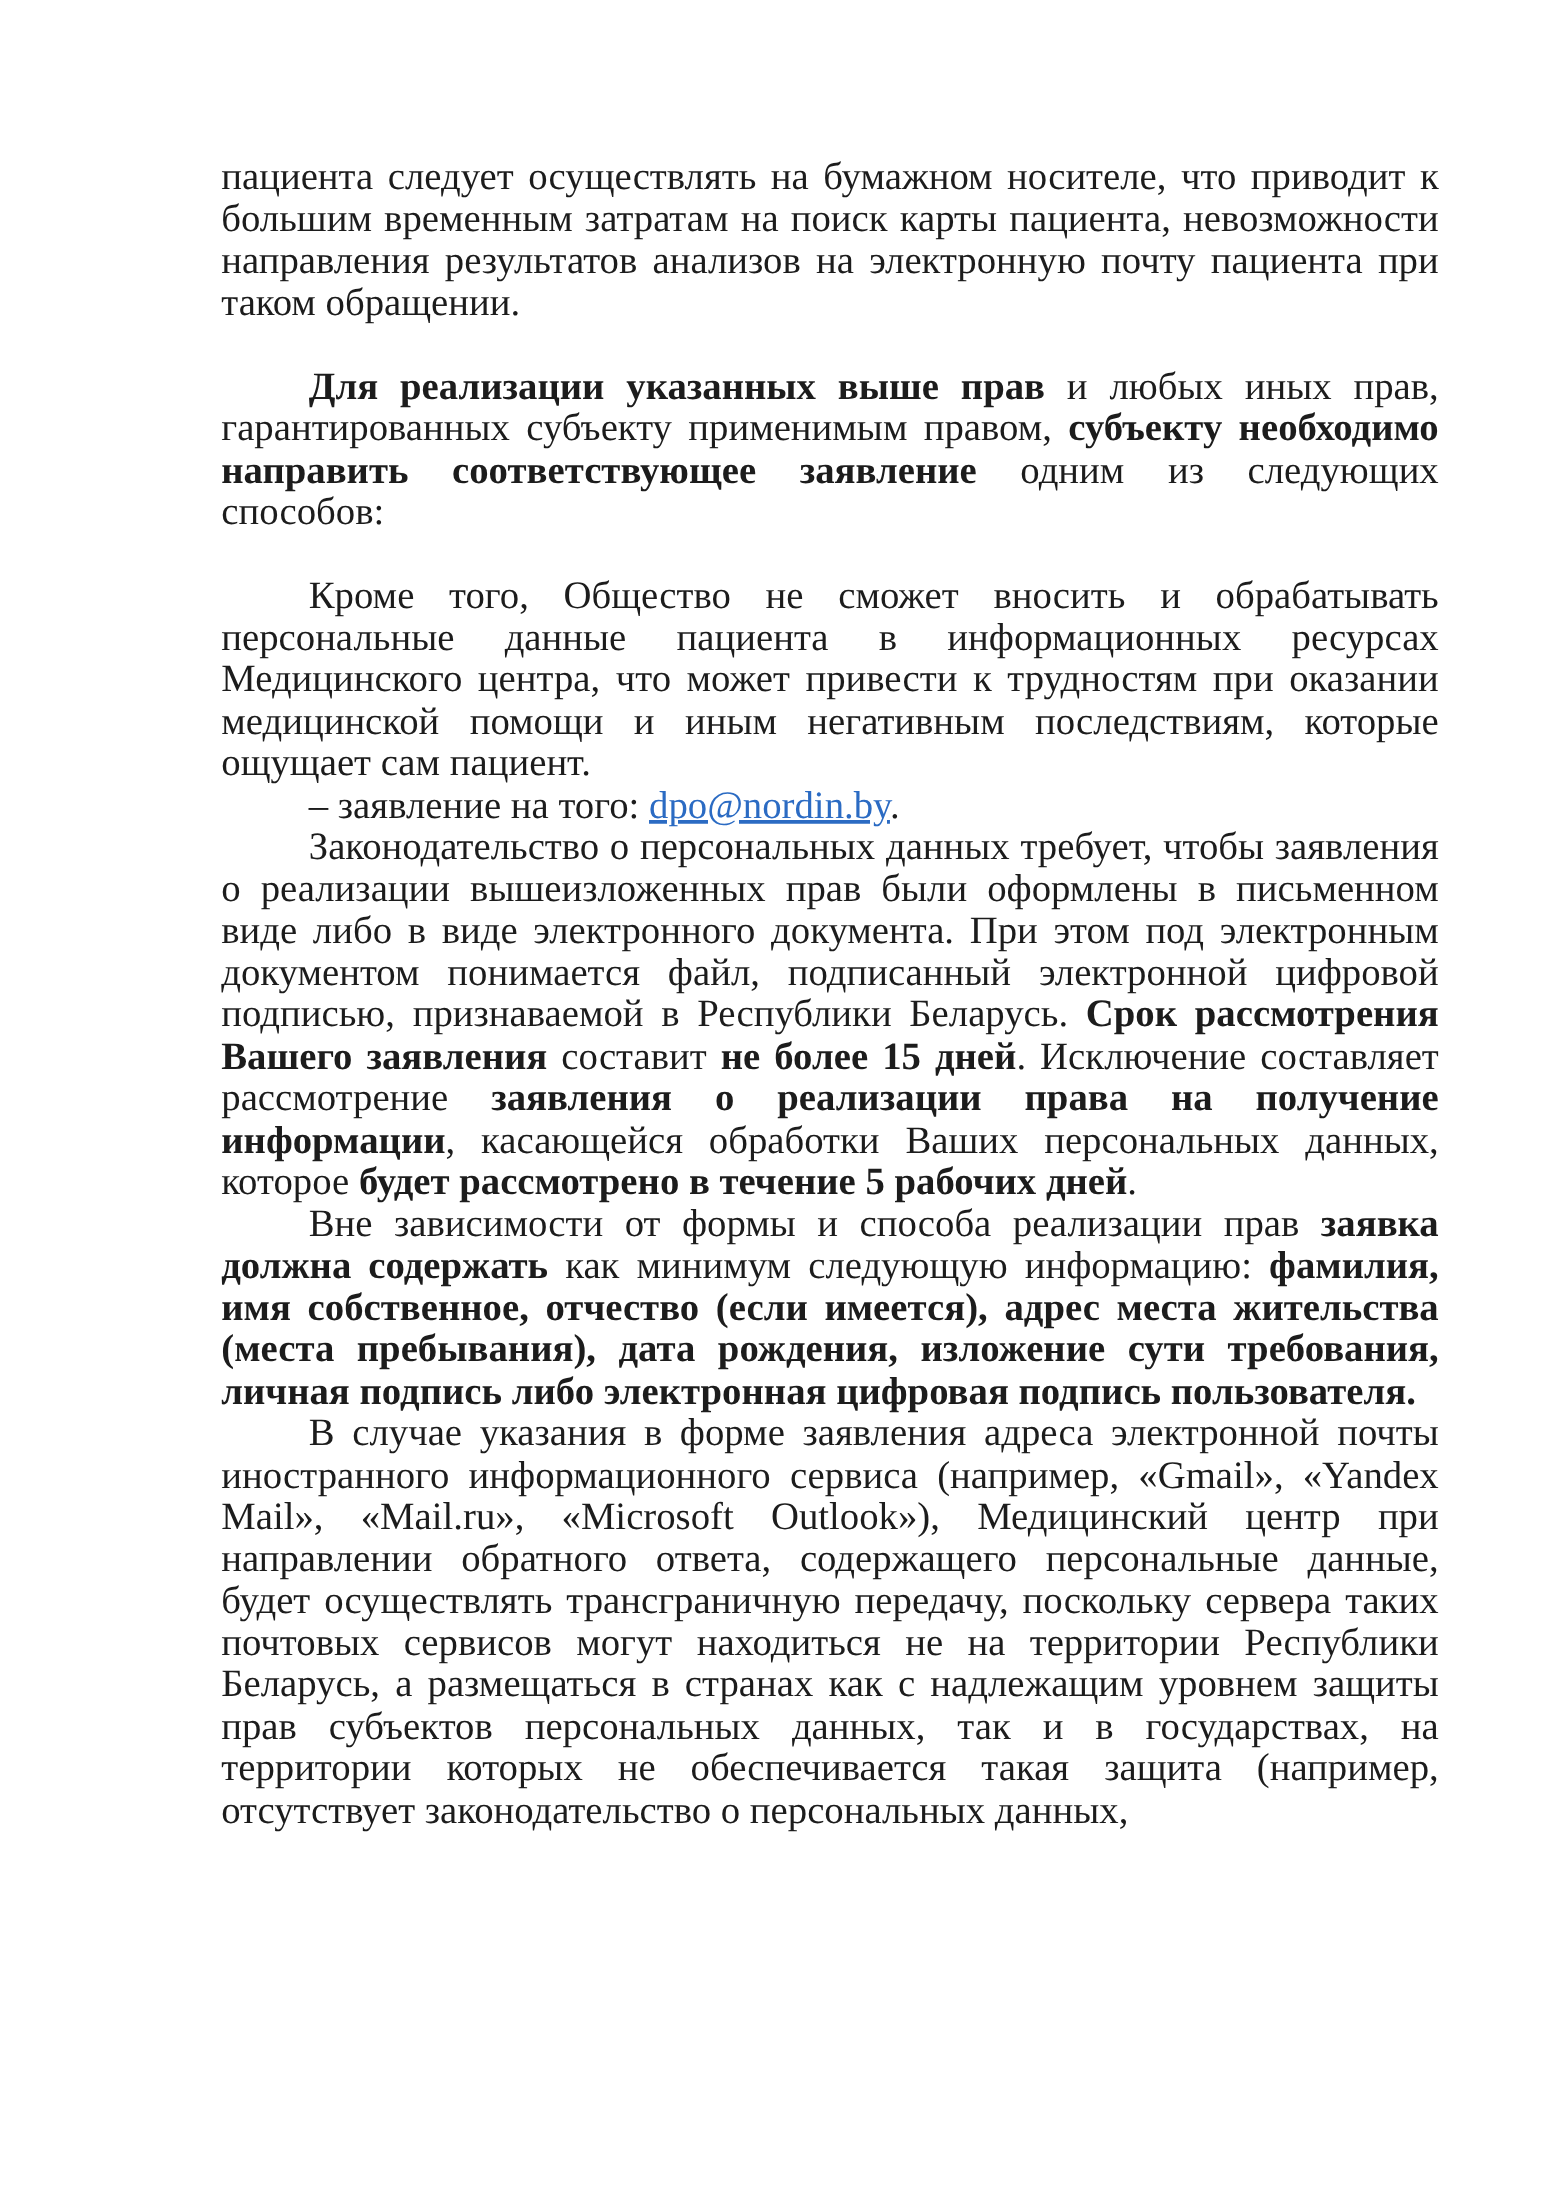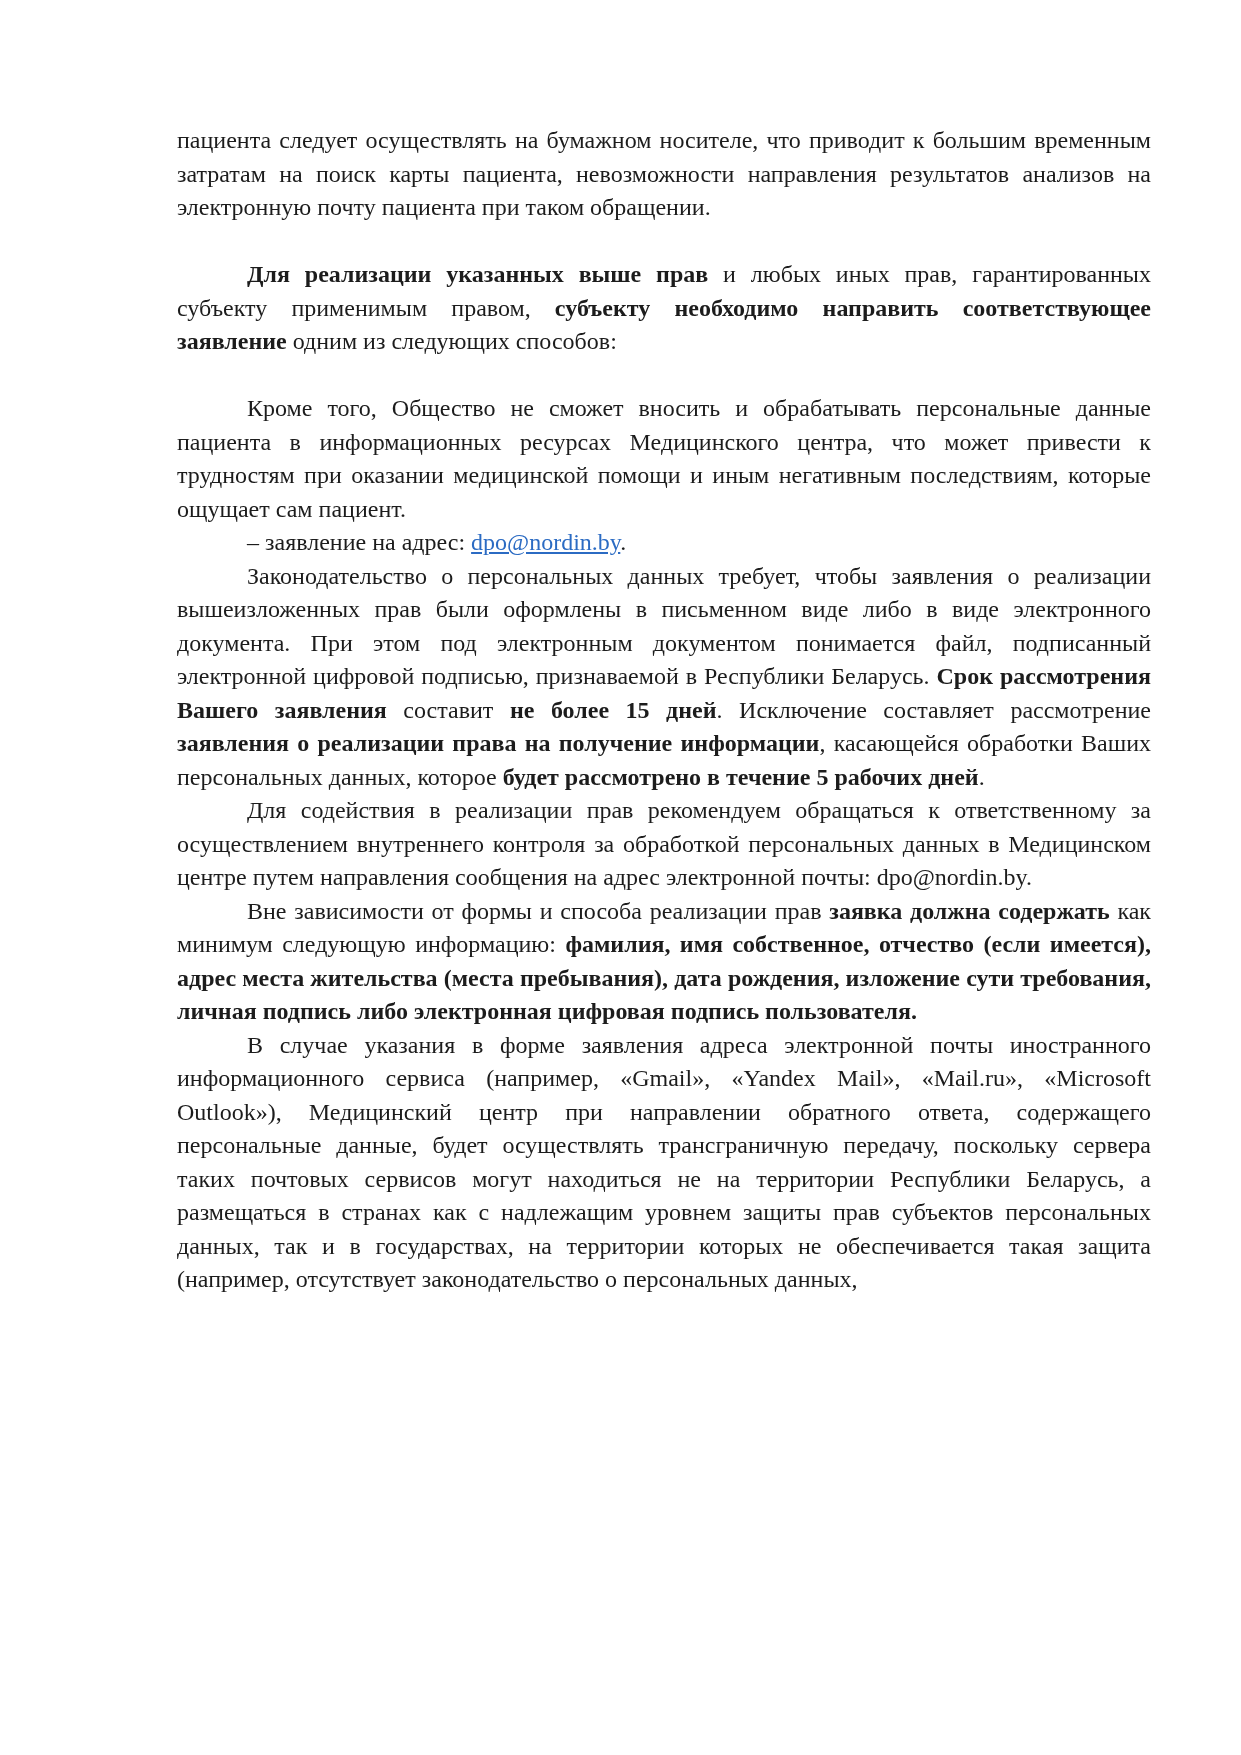--- a/index.html
+++ b/index.html
@@ -7,21 +7,21 @@
     padding: 0;
     background: #ffffff;
   }
   .page {
     position: relative;
     width: 1241px;
     height: 1755px;
     background: #ffffff;
     overflow: hidden;
     font-family: "Liberation Serif", "DejaVu Serif", serif;
-    font-size: 24px;
+    font-size: 31px;
     line-height: 33.5px;
     color: #1c1c1c;
   }
   .doc {
     position: absolute;
     left: 177px;
     top: 124px;
     width: 974px;
     text-align: justify;
     text-justify: inter-word;
@@ -45,19 +45,18 @@
   }
 </style>
 </head>
 <body>
 
 <div class="page">
   <div class="doc" style="color: rgb(28, 28, 28);">
       <p class="para"><span class="">пациента следует осуществлять на бумажном носителе, что приводит к большим временным затратам на поиск карты пациента, невозможности направления результатов анализов на электронную почту пациента при таком обращении.</span></p>
       <p class="para indent space-before"><span class="b">Для реализации указанных выше прав</span><span class=""> и любых иных прав, гарантированных субъекту применимым правом, </span><span class="b">субъекту необходимо направить соответствующее заявление</span><span class=""> одним из следующих способов:</span></p>
       <p class="para indent space-before"><span class="">Кроме того, Общество не сможет вносить и обрабатывать персональные данные пациента в информационных ресурсах Медицинского центра, что может привести к трудностям при оказании медицинской помощи и иным негативным последствиям, которые ощущает сам пациент.</span></p>
-      <p class="para indent"><span class="">– заявление на адрес: </span><a class="email-link" style="color: rgb(43, 107, 195);">dpo@nordin.by</a><span class="">.</span></p>
+      <p class="para indent"><span class="">– заявление на того: </span><a class="email-link" style="color: rgb(43, 107, 195);">dpo@nordin.by</a><span class="">.</span></p>
       <p class="para indent"><span class="">Законодательство о персональных данных требует, чтобы заявления о реализации вышеизложенных прав были оформлены в письменном виде либо в виде электронного документа. При этом под электронным документом понимается файл, подписанный электронной цифровой подписью, признаваемой в Республики Беларусь. </span><span class="b">Срок рассмотрения Вашего заявления</span><span class=""> составит </span><span class="b">не более 15 дней</span><span class="">. Исключение составляет рассмотрение </span><span class="b">заявления о реализации права на получение информации</span><span class="">, касающейся обработки Ваших персональных данных, которое </span><span class="b">будет рассмотрено в течение 5 рабочих дней</span><span class="">.</span></p>
-      <p class="para indent"><span class="">Для содействия в реализации прав рекомендуем обращаться к ответственному за осуществлением внутреннего контроля за обработкой персональных данных в Медицинском центре путем направления сообщения на адрес электронной почты: dpo@nordin.by.</span></p>
       <p class="para indent"><span class="">Вне зависимости от формы и способа реализации прав </span><span class="b">заявка должна содержать</span><span class=""> как минимум следующую информацию: </span><span class="b">фамилия, имя собственное, отчество (если имеется), адрес места жительства (места пребывания), дата рождения, изложение сути требования, личная подпись либо электронная цифровая подпись пользователя.</span></p>
       <p class="para indent"><span class="">В случае указания в форме заявления адреса электронной почты иностранного информационного сервиса (например, «Gmail», «Yandex Mail», «Mail.ru», «Microsoft Outlook»), Медицинский центр при направлении обратного ответа, содержащего персональные данные, будет осуществлять трансграничную передачу, поскольку сервера таких почтовых сервисов могут находиться не на территории Республики Беларусь, а размещаться в странах как с надлежащим уровнем защиты прав субъектов персональных данных, так и в государствах, на территории которых не обеспечивается такая защита (например, отсутствует законодательство о персональных данных,</span></p>
     </div>
 </div>
 
 </body></html>

